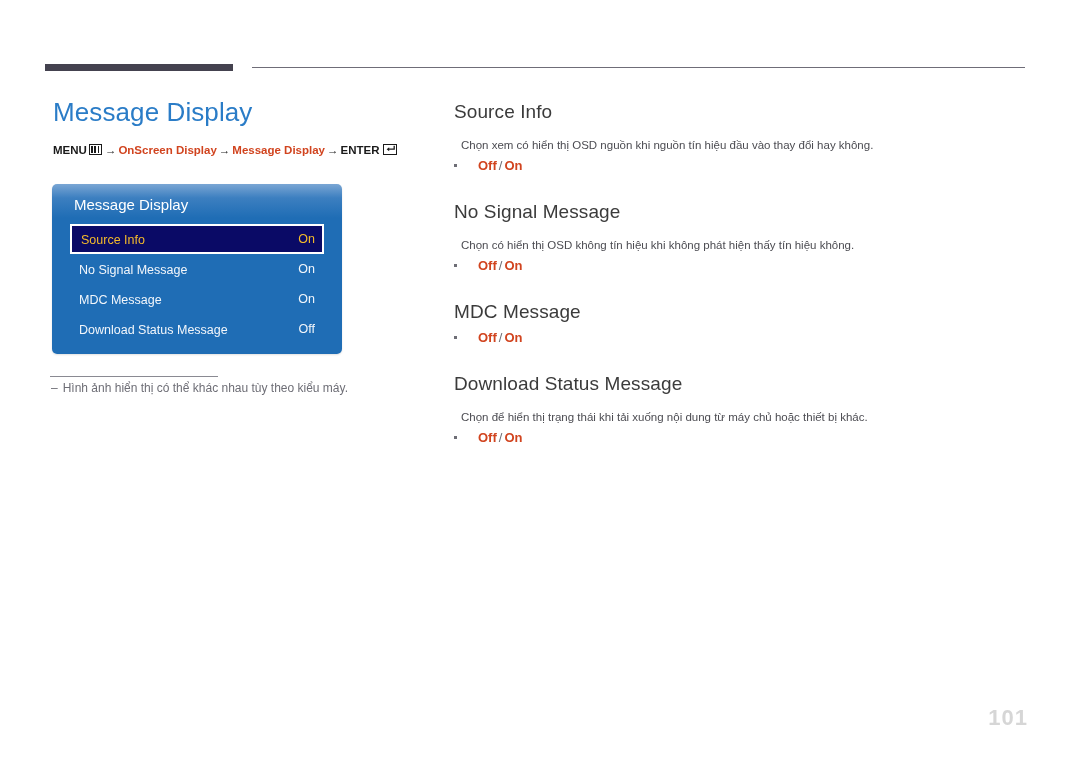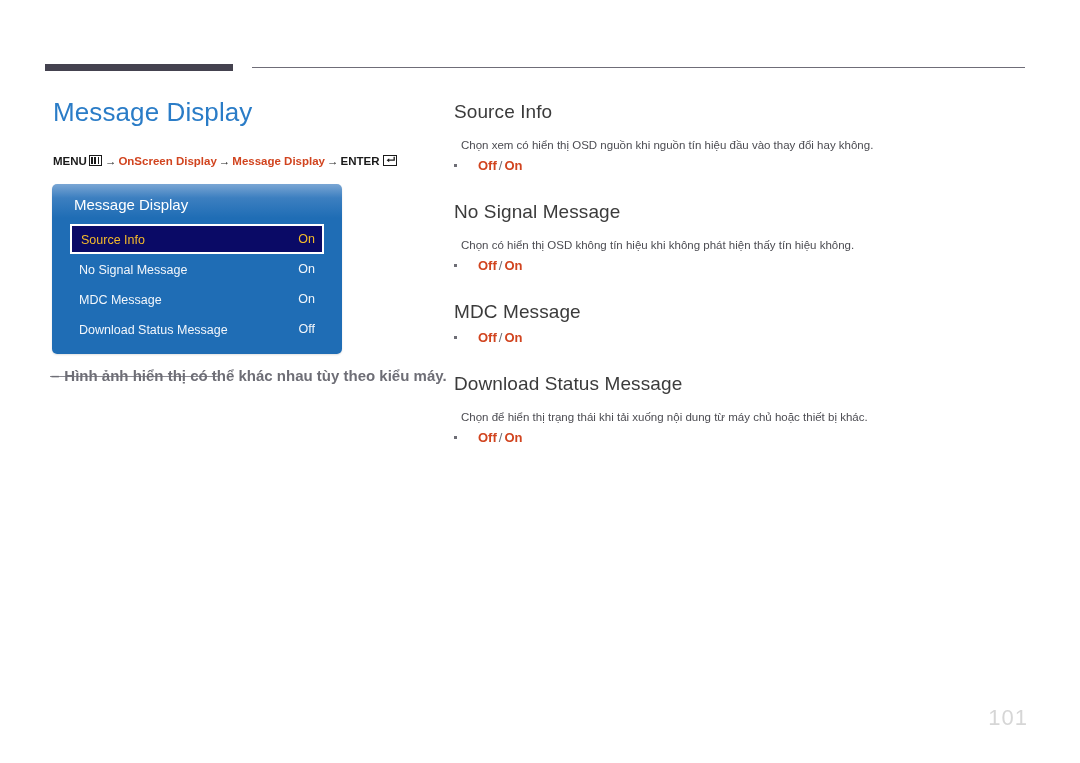--- a/index.html
+++ b/index.html
@@ -44,21 +44,21 @@
   .page-title {
     font-size: 26px;
     color: #2a7cc7;
     font-weight: 400;
     letter-spacing: 0.1px;
     line-height: 32px;
     margin: 0;
   }
 
   .breadcrumb {
-    margin-top: 26px;
+    margin-top: 15px;
     font-size: 11.5px;
     font-weight: bold;
     color: #1a1a1a;
     white-space: nowrap;
     line-height: 14px;
   }
   .breadcrumb .crumb-accent { color: #d1441f; }
   .breadcrumb .arrow {
     color: #1a1a1a;
     font-weight: normal;
@@ -161,27 +161,26 @@
     position: absolute;
     left: 50px;
     top: 376px;
     width: 168px;
     height: 1px;
     background: #8a8a92;
   }
   .note {
     position: absolute;
     left: 51px;
-    top: 368px;
+    top: 381px;
     width: 340px;
-    font-size: 15px;
+    font-size: 12px;
     color: #6e6e76;
     line-height: 15px;
     white-space: nowrap;
-    font-weight: bold;
   }
   .note .dash { margin-right: 5px; }
 
   
   .right-col {
     position: absolute;
     left: 454px;
     top: 99px;
     width: 580px;
   }
@@ -228,20 +227,21 @@
 
   
   .page-number {
     position: absolute;
     right: 52px;
     top: 705px;
     font-size: 22px;
     color: #d6d6d6;
     letter-spacing: 1px;
     line-height: 26px;
+    font-weight: bold;
   }
 </style>
 </head>
 <body>
 
 <div class="rule-thick"></div>
 <div class="rule-thin"></div>
 
 <div class="left-col">
   <h1 class="page-title">Message Display</h1>

